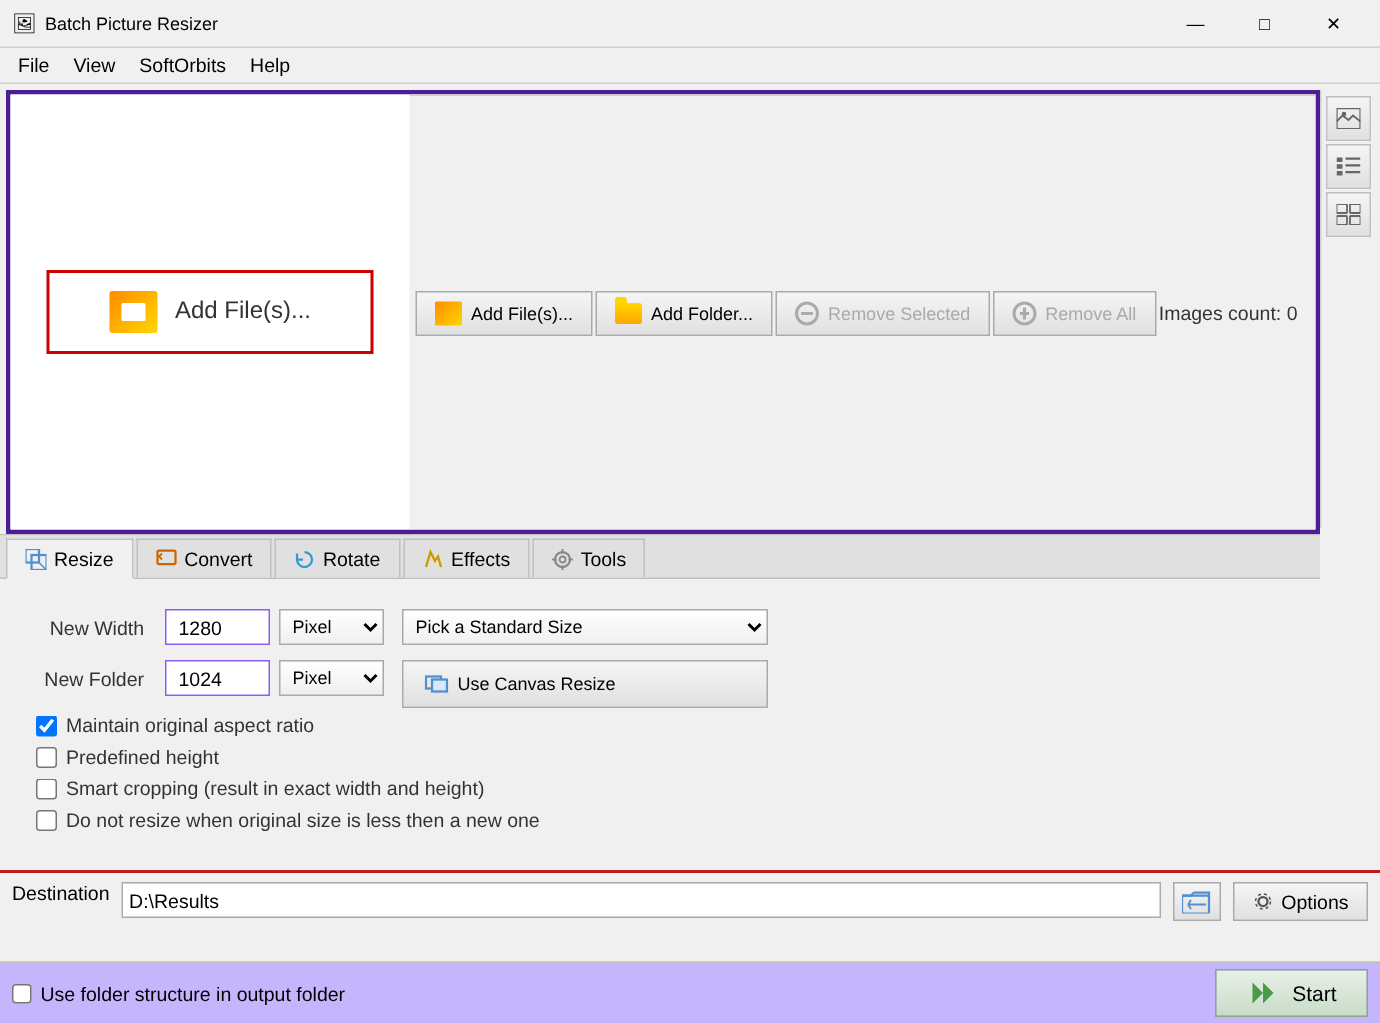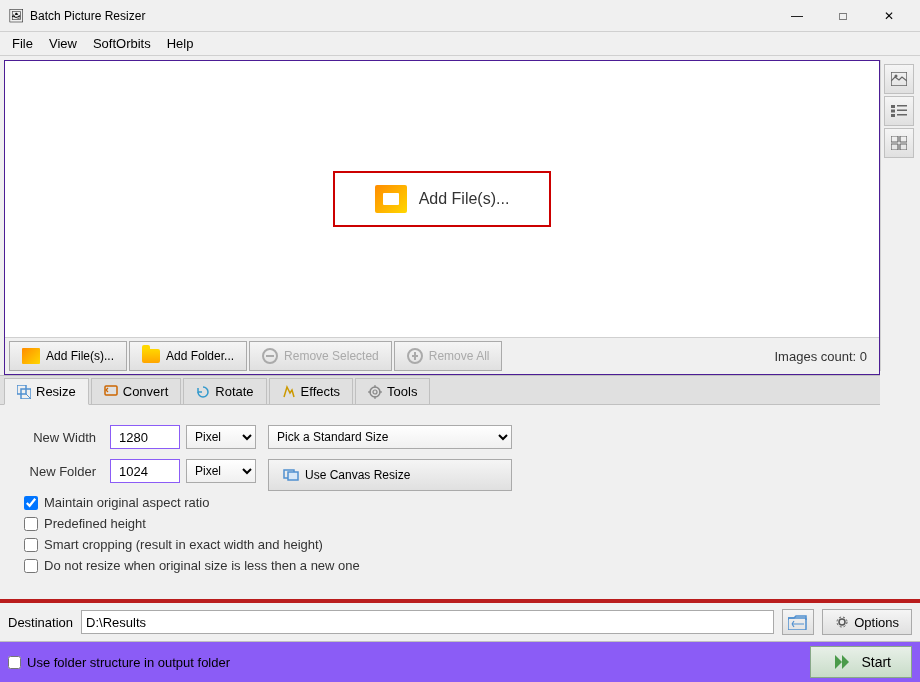--- a/index.html
+++ b/index.html
@@ -239,24 +239,23 @@
     }
     .top-section {
       display: flex;
       flex: 1;
       min-height: 0;
     }
 
     
     .destination-bar {
       display: flex;
-      align-items: center;
       padding: 6px 8px;
       background: #f0f0f0;
-      border-top: 4px solid #b91c1c;
+      border-top: 2px solid #b91c1c;
       gap: 8px;
     }
     .dest-label {
       font-size: 13px;
       white-space: nowrap;
     }
     .dest-input {
       flex: 1;
       height: 24px;
       border: 1px solid #aaa;
@@ -279,23 +278,24 @@
       cursor: pointer;
       font-size: 13px;
       display: flex; align-items: center; gap: 5px;
     }
 
     
     .footer {
       display: flex;
       align-items: center;
       padding: 4px 8px;
-      background: #8b5cf6;
+      background: #c4b5fd;
       border-top: 1px solid #c0c0c0;
       gap: 8px;
+      margin-top: 21px;
     }
     .use-folder-checkbox {
       display: flex; align-items: center; gap: 6px; font-size: 13px;
     }
 
     .start-btn {
       margin-left: auto;
       height: 32px;
       padding: 0 20px;
       background: linear-gradient(to bottom, #e8f0e8, #c8dcc8);
@@ -346,21 +346,21 @@
   <span class="menu-item">File</span>
   <span class="menu-item">View</span>
   <span class="menu-item">SoftOrbits</span>
   <span class="menu-item">Help</span>
 </div>
 
 <div class="main-content">
 
   <div class="top-section">
 
-    <div style="flex:1; display:flex; flex-direction:column; background:#fff; border:1px solid #4c1d95; margin:4px 0 0 4px;">
+    <div style="flex:1; display:flex; flex-direction:row; background:#fff; border:3px solid #4c1d95; margin:4px 0 0 4px;">
 
       <div class="drop-area">
         <button class="add-files-btn-big">
           <div style="width:32px;height:28px;background:linear-gradient(135deg,#ff8c00,#ffd700);border-radius:2px;display:flex;align-items:center;justify-content:center;">
             <div style="width:16px;height:12px;background:#fff;border-radius:1px;"></div>
           </div>
           <span>Add File(s)...</span>
         </button>
       </div>
 

